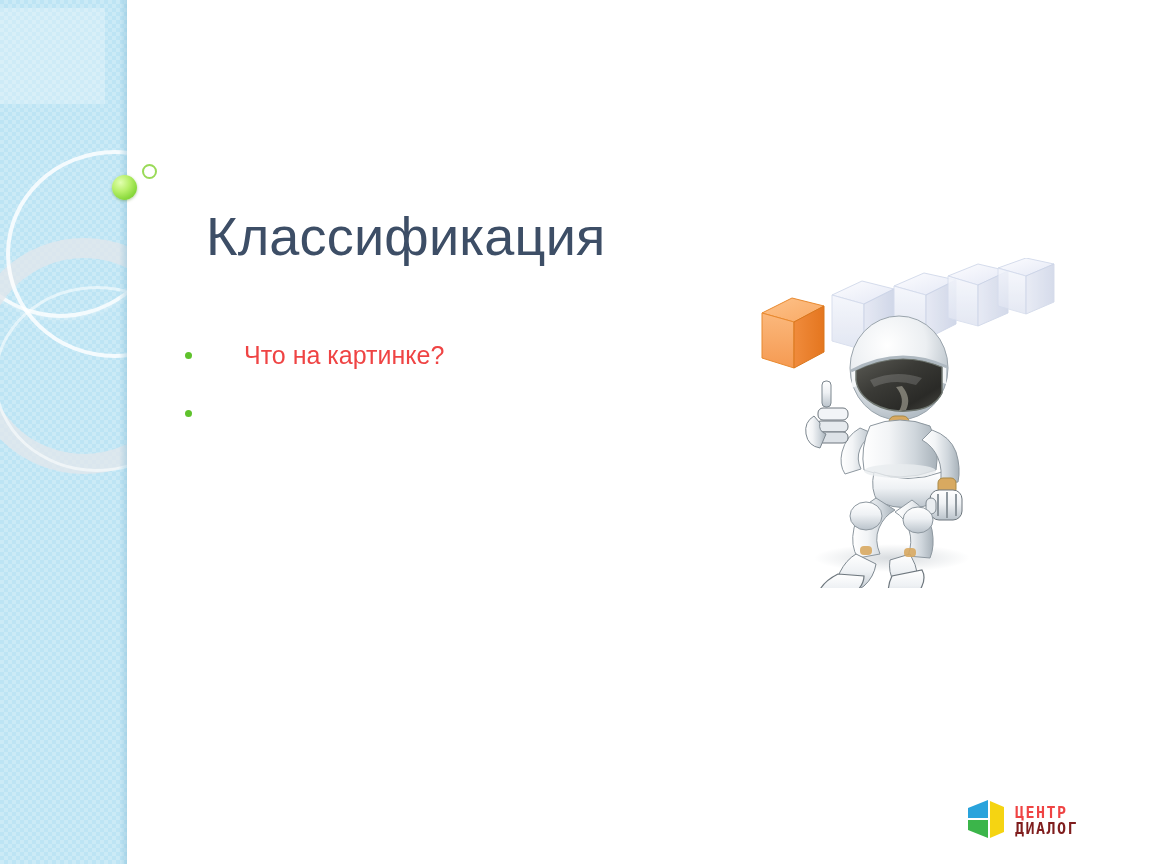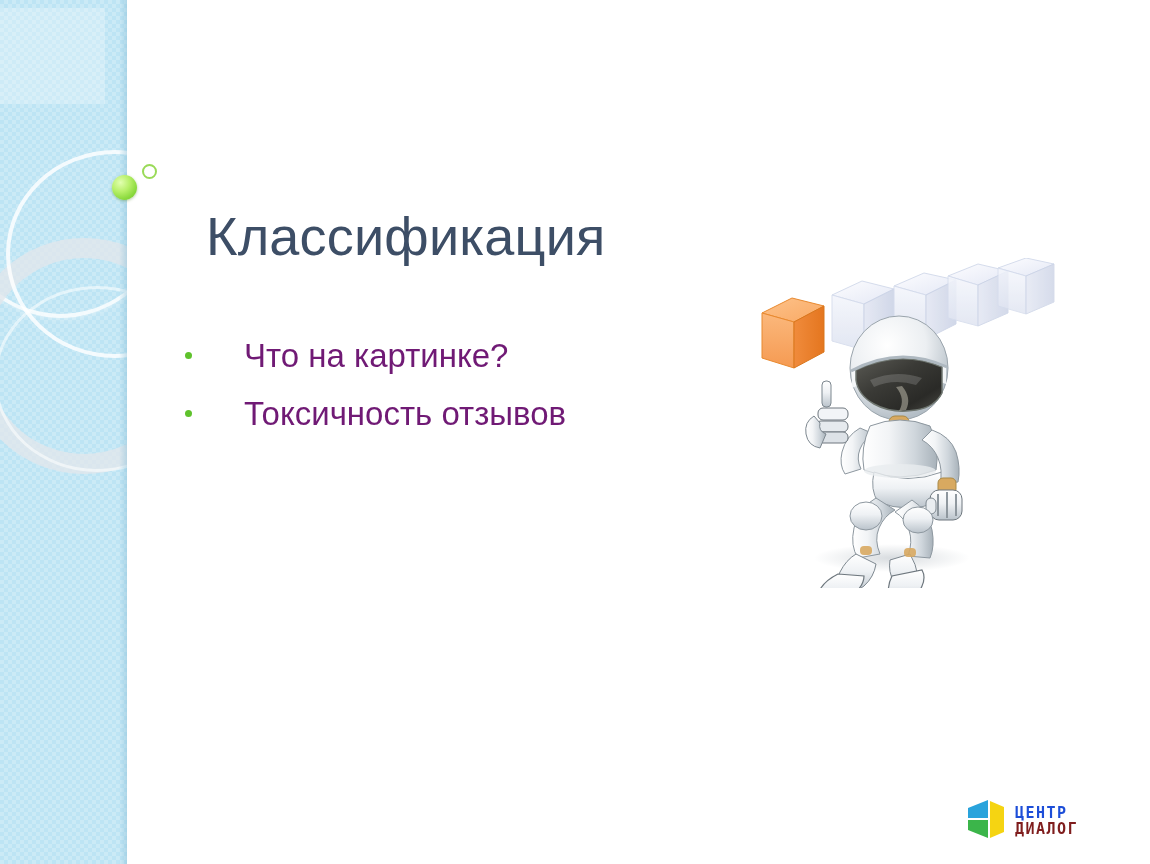--- a/index.html
+++ b/index.html
@@ -153,22 +153,22 @@
   }
   .bullet-dot {
     width: 7px;
     height: 7px;
     border-radius: 50%;
     background: #5fc22c;
     flex: 0 0 auto;
     margin-right: 52px;
   }
   .bullet-text {
-    font-size: 33px;
-    color: #701a75;
+    font-size: 25px;
+    color: #ef4444;
     white-space: nowrap;
     line-height: 1;
   }
 
   
   #illustration {
     position: absolute;
     left: 752px;
     top: 258px;
     width: 320px;
@@ -186,21 +186,21 @@
   }
   #logo-mark { margin-right: 7px; }
   #logo-text { display: flex; flex-direction: column; justify-content: center; }
   .logo-word {
     font-family: "DejaVu Sans Mono", monospace;
     font-size: 15px;
     font-weight: 700;
     letter-spacing: 1.5px;
     line-height: 1.08;
   }
-  #logo-word-top { color: #1d4ed8; }
+  #logo-word-top { color: #ef4444; }
   #logo-word-bottom { color: #7f1d1d; }
 </style>
 </head>
 <body>
 
 <div id="slide">
 
   <div id="sidebar">
     <div id="sidebar-texture"></div>
     <div id="sidebar-top-panel"></div>
@@ -218,21 +218,20 @@
 
   <div id="bullets">
 
     <div class="bullet-row">
       <div class="bullet-dot"></div>
       <div class="bullet-text">Что на картинке?</div>
     </div>
 
     <div class="bullet-row">
       <div class="bullet-dot"></div>
-      <div class="bullet-text">Токсичность отзывов</div>
     </div>
 
 
   </div>
 
   <div id="illustration">
     <svg width="320" height="330" viewBox="0 0 320 330" xmlns="http://www.w3.org/2000/svg">
       <defs>
         <linearGradient id="gMetalV" x1="0" y1="0" x2="1" y2="0">
           <stop offset="0%" stop-color="#ffffff"></stop>

